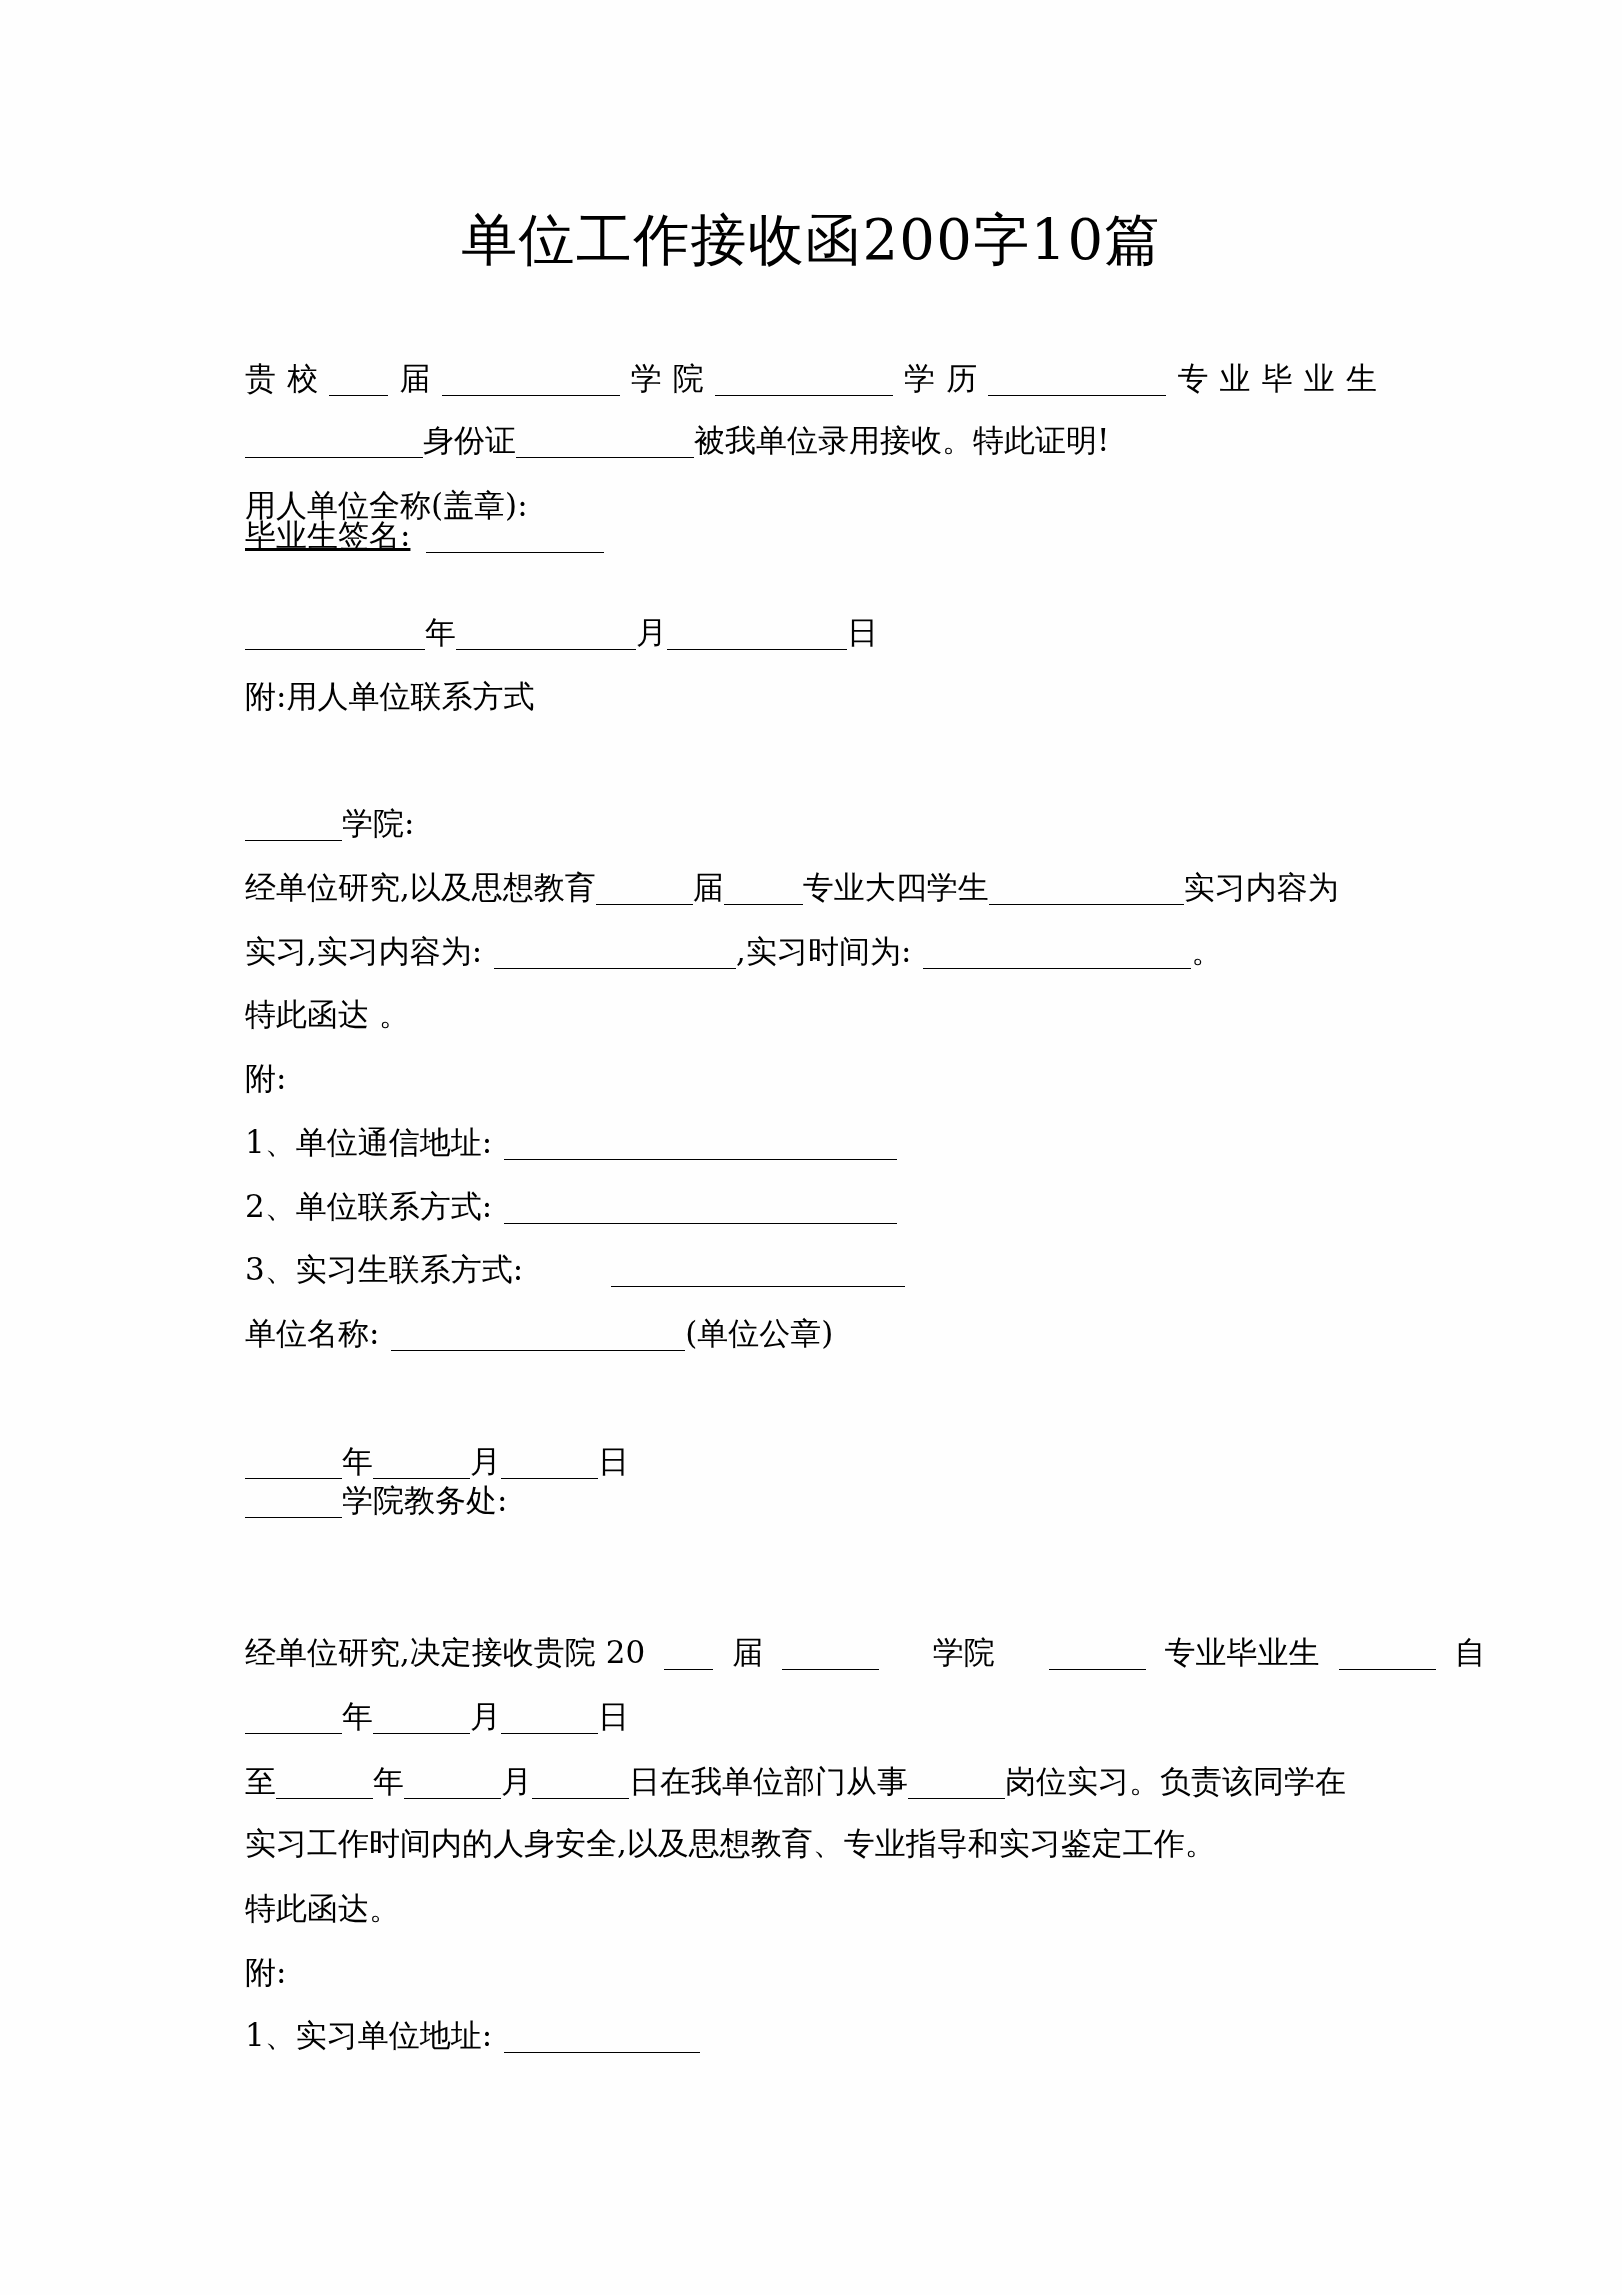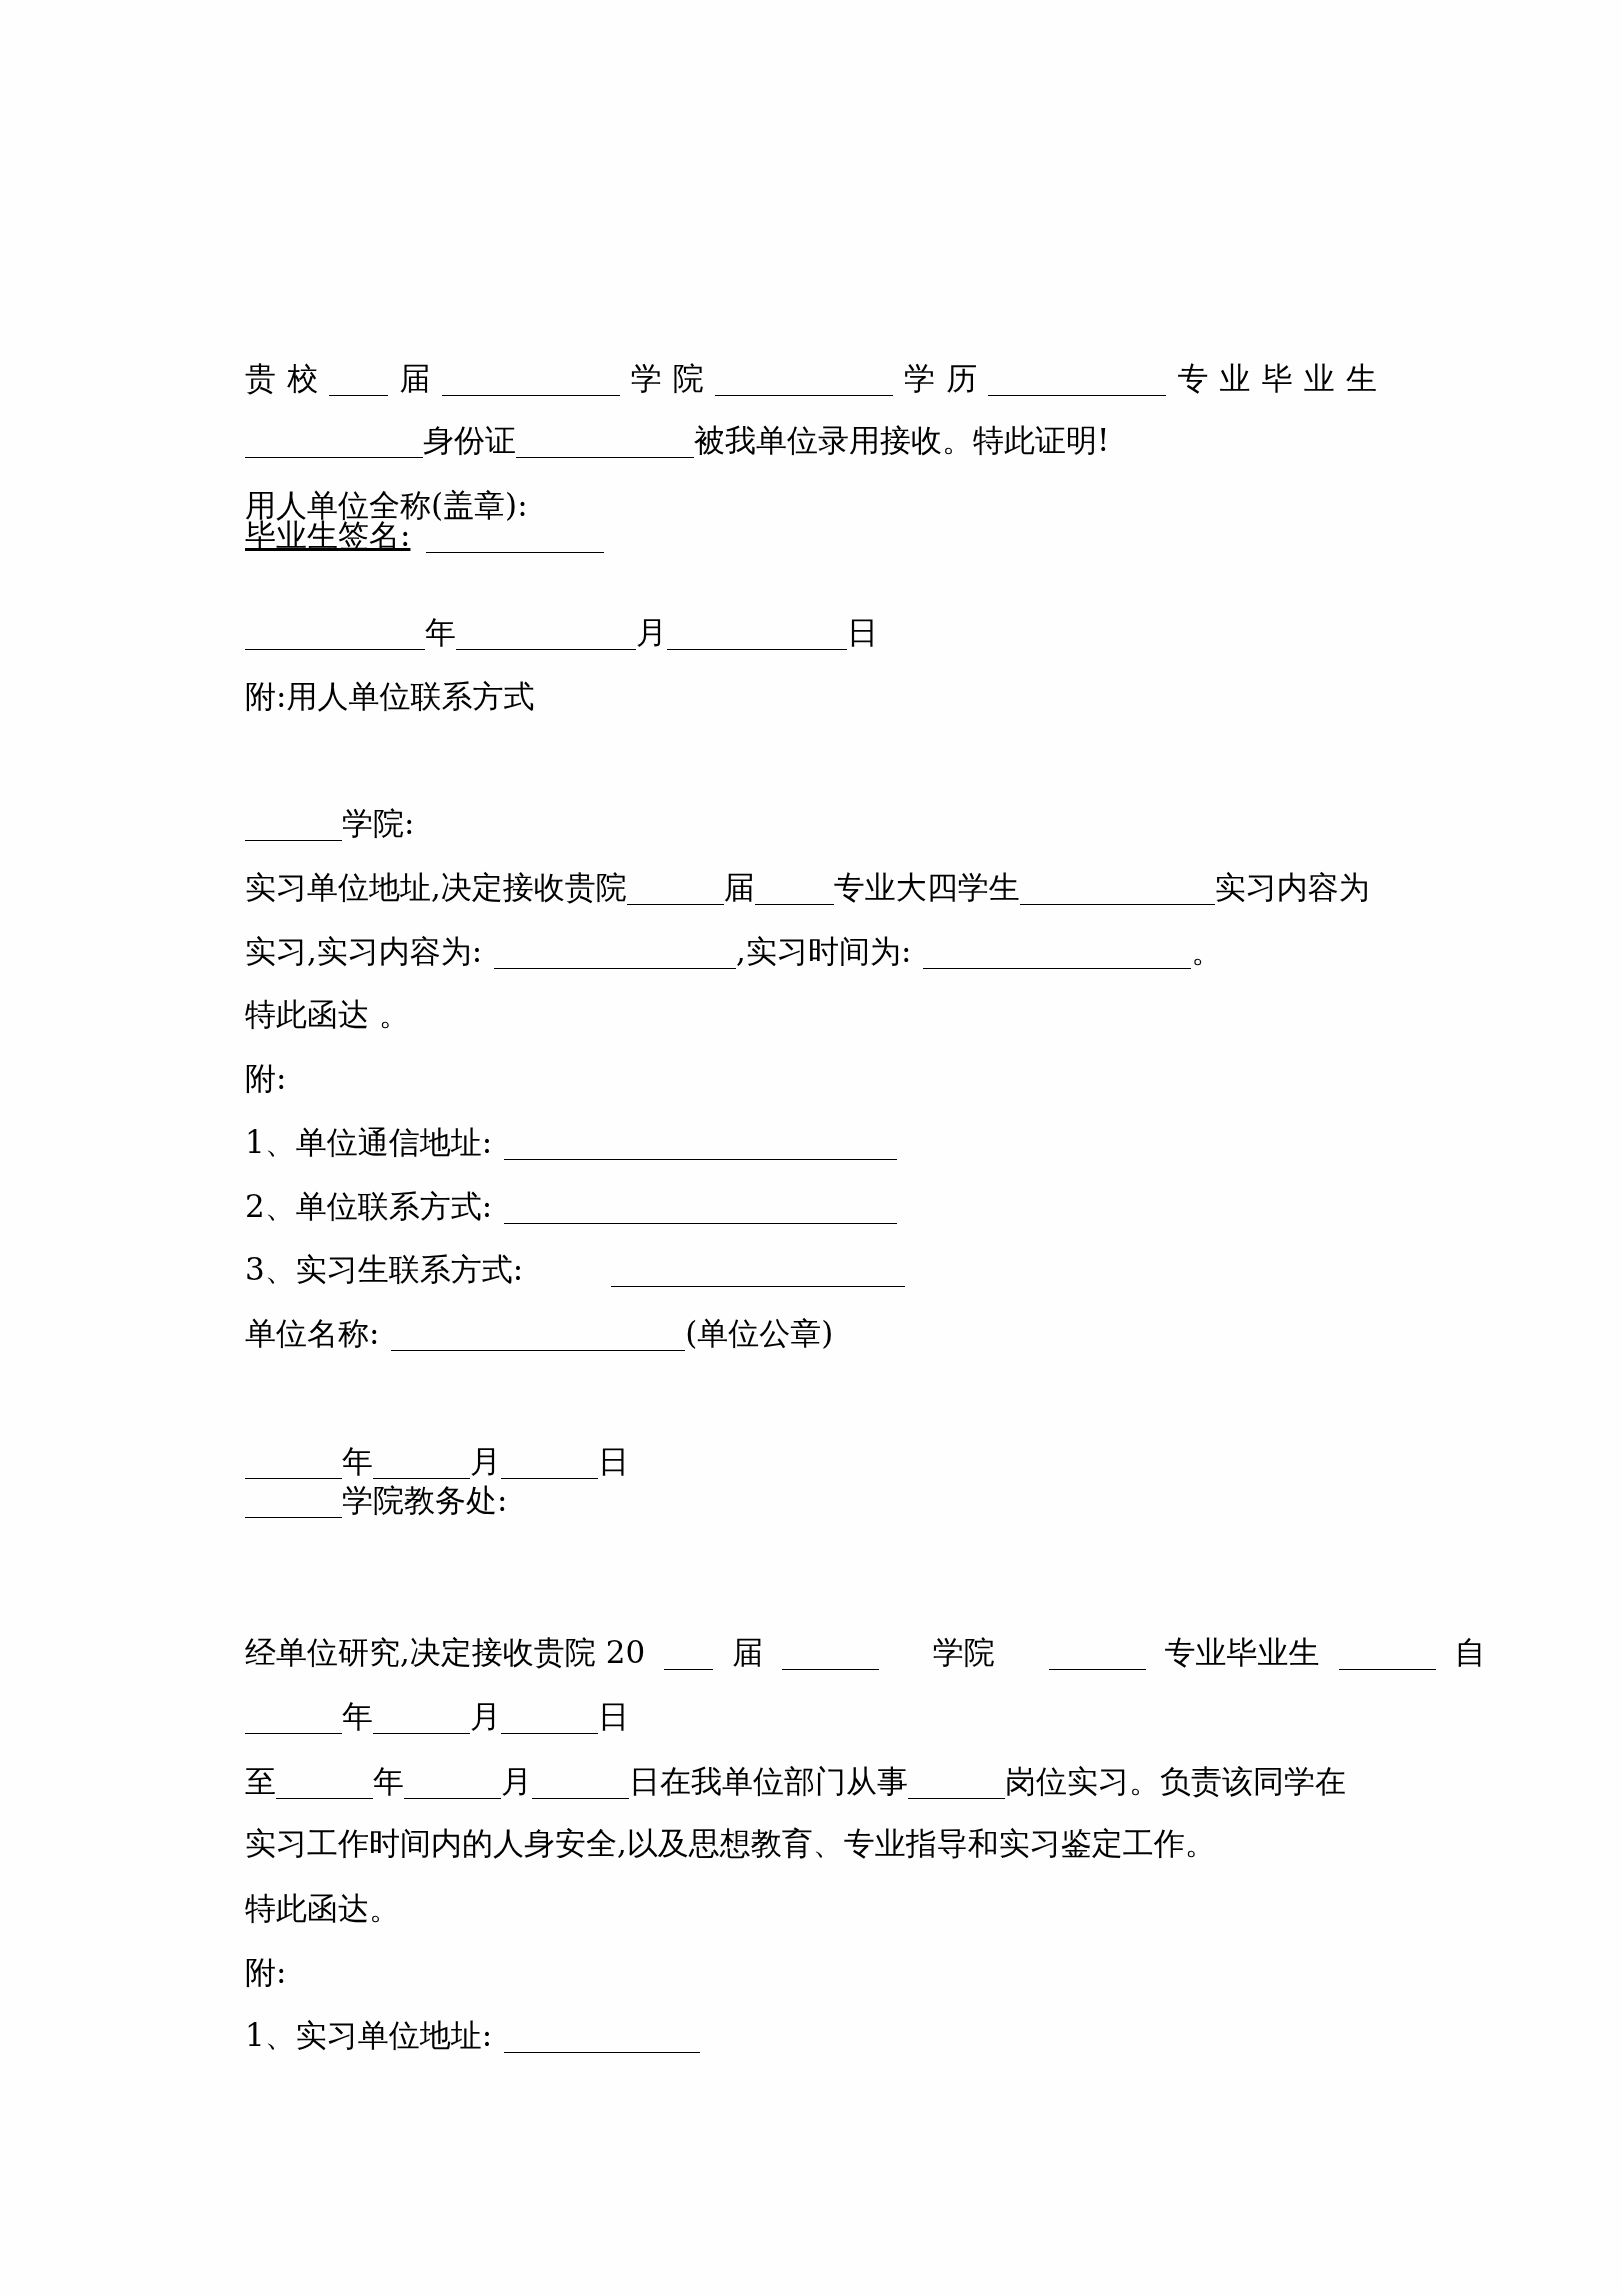--- a/index.html
+++ b/index.html
@@ -13,20 +13,21 @@
   .t { display: inline-block; }
   .blank { display: inline-block; height: 1.3px; background: #000; margin-bottom: 5.2px; }
   .sp { display: inline-block; }
   .justify { width: 1132px; justify-content: space-between; }
 </style>
 </head>
 <body>
 
 <div class="page">
 
+  <div class="title">单位工作接收函200字10篇</div>
 
   <div class="line justify" style="top:355px;">
     <span class="t">贵</span>
     <span class="t">校</span>
     <span class="blank" style="width:59px"></span>
     <span class="t">届</span>
     <span class="blank" style="width:178px"></span>
     <span class="t">学</span>
     <span class="t">院</span>
     <span class="blank" style="width:178px"></span>
@@ -69,21 +70,21 @@
   <div class="line" style="top:673px;">
     <span class="t">附:用人单位联系方式</span>
   </div>
 
   <div class="line" style="top:800px;">
     <span class="blank" style="width:97px"></span>
     <span class="t">学院:</span>
   </div>
 
   <div class="line" style="top:864px;">
-    <span class="t">实习单位地址,决定接收贵院</span>
+    <span class="t">经单位研究,以及思想教育</span>
     <span class="blank" style="width:97px"></span>
     <span class="t">届</span>
     <span class="blank" style="width:79px"></span>
     <span class="t">专业大四学生</span>
     <span class="blank" style="width:195px"></span>
     <span class="t">实习内容为</span>
   </div>
 
   <div class="line" style="top:928px;">
     <span class="t">实习,实习内容为:</span>

